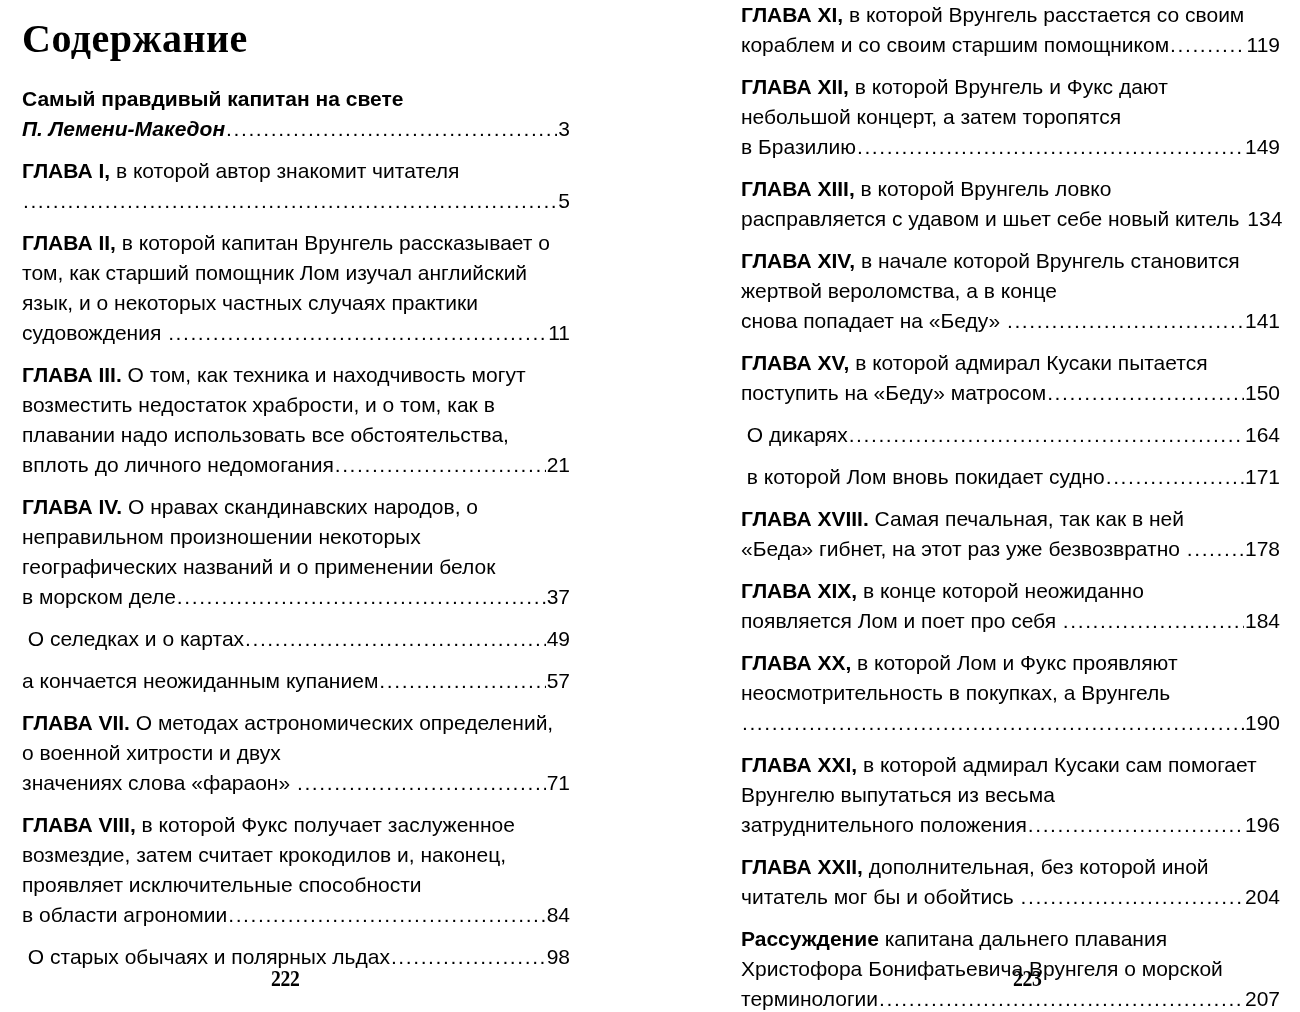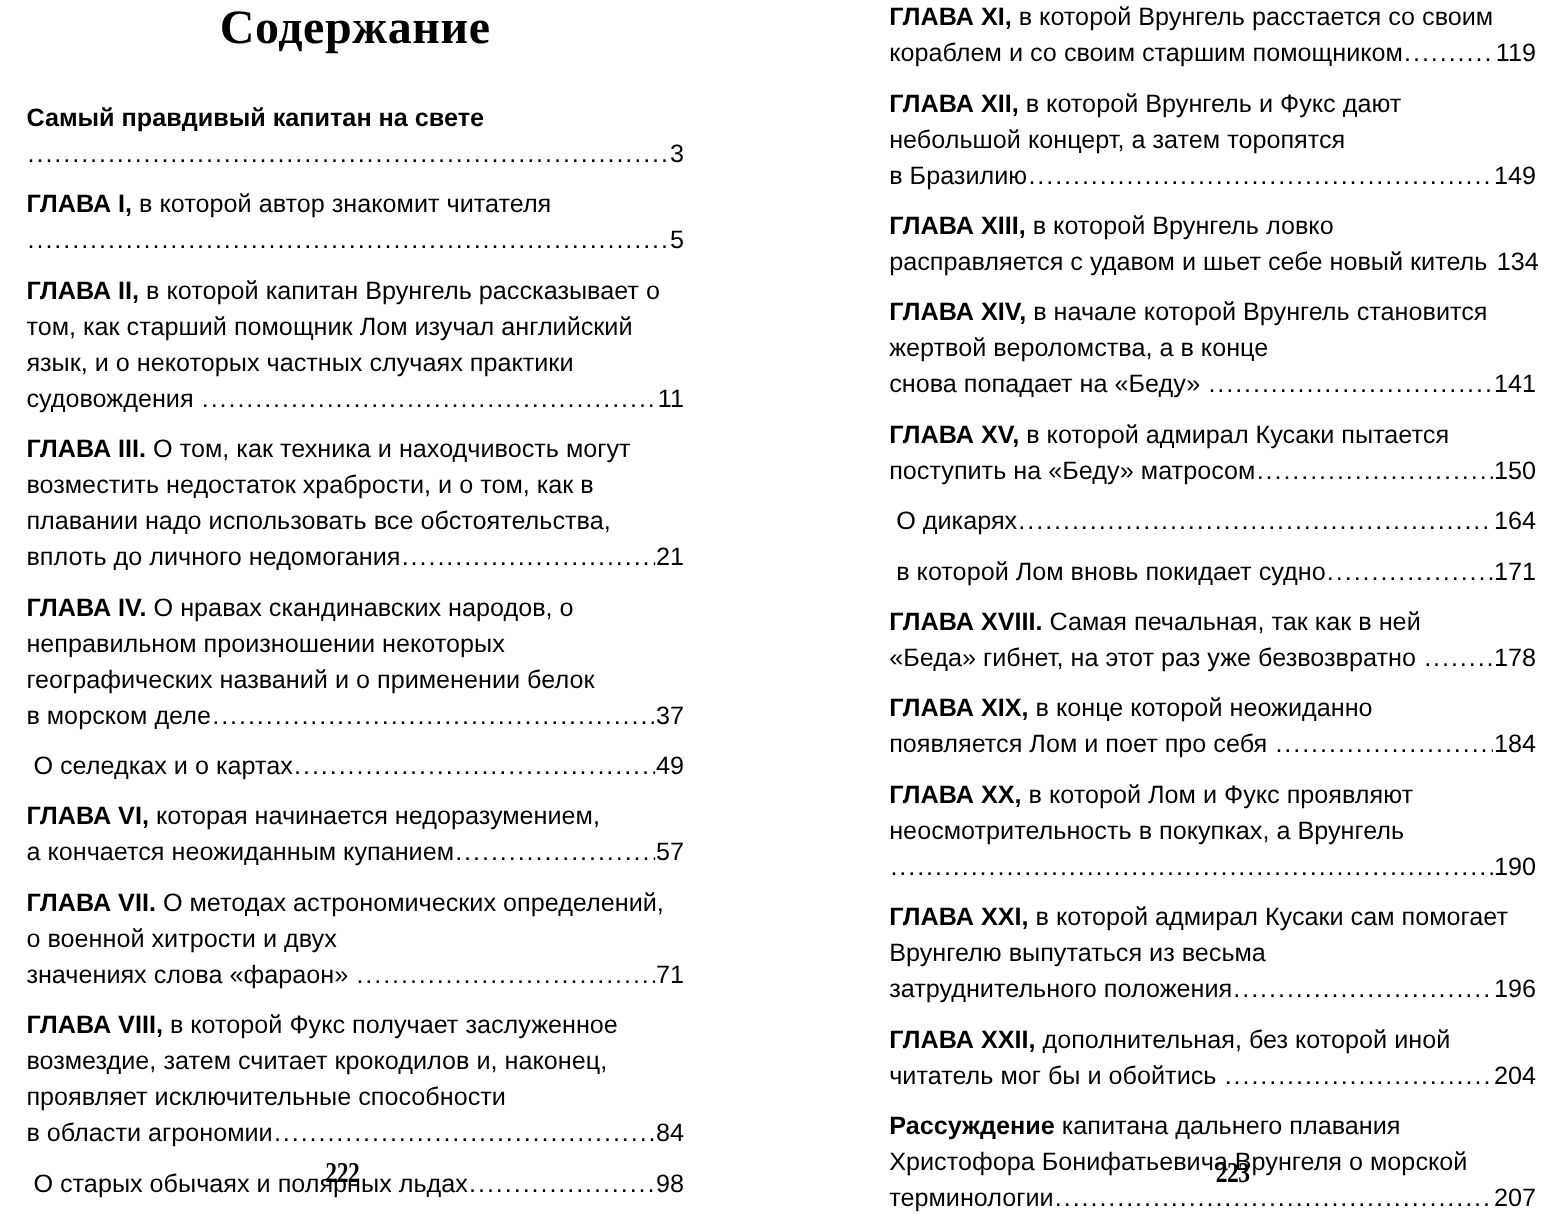--- a/index.html
+++ b/index.html
@@ -31,24 +31,23 @@
   }
   .column-left  { left: 22px;  width: 548px; }
   .column-right { left: 741px; width: 539px; }
 
   
   .toc-title {
     font-family: "Liberation Serif", "DejaVu Serif", serif;
     font-weight: bold;
     font-size: 40px;
     line-height: 46px;
-    text-align: center;
     letter-spacing: 0.5px;
     margin: 0;
-    padding-top: 0;
+    padding-top: 16px;
     height: 84px;
     box-sizing: border-box;
     white-space: nowrap;
   }
 
   
   .entry-list {
     list-style: none;
     margin: 0;
     padding: 0;
@@ -114,20 +113,21 @@
 <body>
 
 <div class="page">
 
   <div class="column column-left">
     <h1 class="toc-title">Содержание</h1>
     <ul class="entry-list">
         <li class="entry">
           <div class="entry-text"><span class="entry-label">Самый правдивый капитан на свете</span><br></div>
           <div class="entry-tail">
+            <span class="tail-text" style="font-weight: bold; font-style: italic;">П. Лемени-Македон</span>
             <span class="leader">...........................................................................................................................................</span>
             <span class="page-num">3</span>
           </div>
         </li>
         <li class="entry">
           <div class="entry-text"><span class="entry-label">ГЛАВА I,</span><span class="entry-desc"> в которой автор знакомит читателя</span></div>
           <div class="entry-tail">
             <span class="leader">...........................................................................................................................................</span>
             <span class="page-num">5</span>
           </div>
@@ -157,21 +157,20 @@
           </div>
         </li>
         <li class="entry">
           <div class="entry-tail">
             <span class="tail-text"> О селедках и о картах</span>
             <span class="leader">...........................................................................................................................................</span>
             <span class="page-num">49</span>
           </div>
         </li>
         <li class="entry">
-          <div class="entry-text"><span class="entry-label">ГЛАВА VI,</span><span class="entry-desc"> которая начинается недоразумением,</span></div>
           <div class="entry-tail">
             <span class="tail-text">а кончается неожиданным купанием</span>
             <span class="leader">...........................................................................................................................................</span>
             <span class="page-num">57</span>
           </div>
         </li>
         <li class="entry">
           <div class="entry-text"><span class="entry-label">ГЛАВА VII.</span><span class="entry-desc"> О методах астрономических определений, о военной хитрости и двух</span></div>
           <div class="entry-tail">
             <span class="tail-text">значениях слова «фараон» </span>

